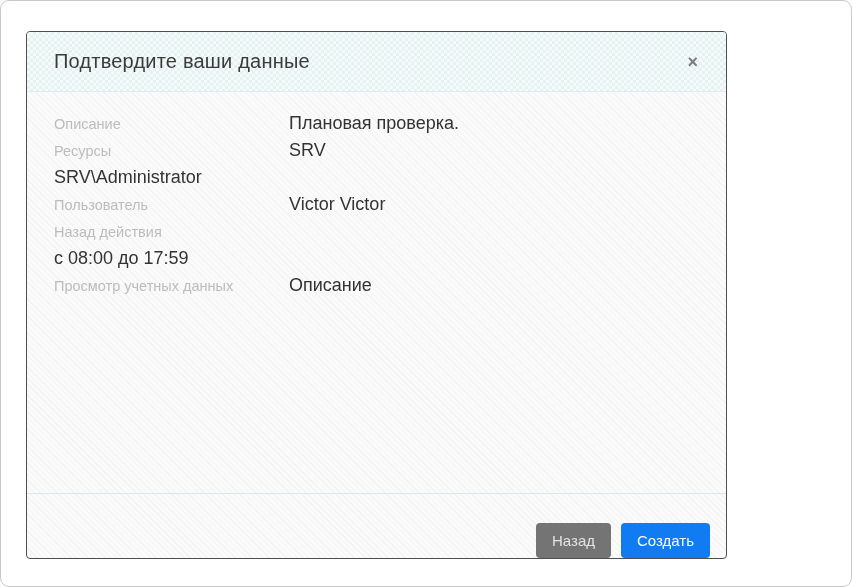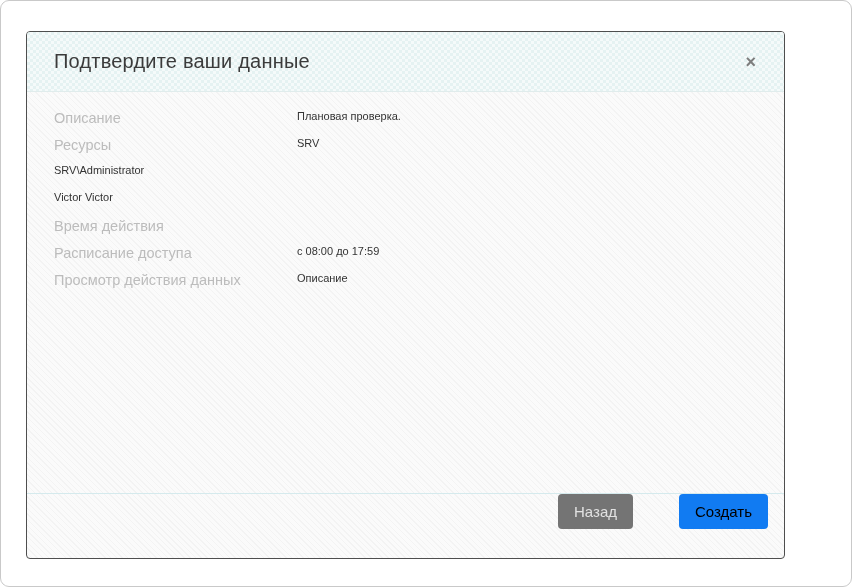--- a/index.html
+++ b/index.html
@@ -6,21 +6,21 @@
   html, body { background: #fff; }
   body {
     font-family: "Liberation Sans", "DejaVu Sans", sans-serif;
     width: 852px; height: 587px; position: relative; overflow: hidden;
   }
   .page-frame {
     position: absolute; left: 0; top: 0; width: 852px; height: 587px;
     border: 1px solid #c9c9c9; border-radius: 9px; background: #ffffff;
   }
   .modal {
-    position: absolute; left: 25px; top: 30px; width: 759px; height: 528px;
+    position: absolute; left: 25px; top: 30px; width: 701px; height: 528px;
     border: 1px solid #4e4e4e; border-radius: 4px;
     background: #f6f6f6;
     background-image: repeating-linear-gradient(45deg, rgba(255,255,255,0.5) 0 3px, rgba(0,0,0,0.012) 3px 4px);
     display: flex; flex-direction: column; overflow: hidden;
   }
   .modal-header {
     height: 60px; flex: 0 0 auto;
     background-color: #e5f2f2;
     background-image:
       linear-gradient(45deg, rgba(255,255,255,0.6) 25%, transparent 25%, transparent 75%, rgba(255,255,255,0.6) 75%),
@@ -35,40 +35,40 @@
   }
   .close-btn {
     background: none; border: none; cursor: pointer;
     color: #7d7d7d; font-size: 18px; font-weight: 700; line-height: 1;
     padding: 4px; font-family: "Liberation Sans", sans-serif;
   }
   .modal-body {
     flex: 1 1 auto; padding: 18px 27px 0 27px;
   }
   .field-row {
-    display: flex; align-items: flex-start; height: 27px; gap: 8px;
+    display: flex; align-items: center; height: 27px;
   }
   .field-label {
     flex: 0 0 235px; color: #bcbcbc; font-size: 14.5px;
   }
   .field-value {
-    color: #333333; font-size: 11px;
+    color: #333333; font-size: 18px;
   }
   .modal-footer {
     flex: 0 0 65px; border-top: 1px solid #d5eaed;
-    display: flex; align-items: flex-start; justify-content: flex-end;
+    display: flex; align-items: flex-end; justify-content: flex-end;
     gap: 10px; padding-right: 16px;
   }
   .btn {
     border: none; border-radius: 4px; cursor: pointer;
     font-size: 15px; line-height: 1; padding: 10px 16px;
     font-family: "Liberation Sans", sans-serif;
   }
   .btn-secondary { background: #747474; color: #e2e2e2; }
-  .btn-primary  { background: #117bf2; color: #000000; margin-left: 36px; }
+  .btn-primary  { background: #117bf2; color: #ffffff; }
 </style>
 </head>
 <body>
 
 <div class="page-frame">
   <div class="modal">
 
     <div class="modal-header">
       <div class="modal-title">Подтвердите ваши данные</div>
       <button class="close-btn">
@@ -82,31 +82,31 @@
         <div class="field-value">Плановая проверка.</div>
       </div>
       <div class="field-row">
         <div class="field-label">Ресурсы</div>
         <div class="field-value">SRV</div>
       </div>
       <div class="field-row">
         <div class="field-value">SRV\Administrator</div>
       </div>
       <div class="field-row">
+        <div class="field-label">Пользователь</div>
         <div class="field-value">Victor Victor</div>
       </div>
       <div class="field-row">
-        <div class="field-label">Время действия</div>
+        <div class="field-label">Назад действия</div>
       </div>
       <div class="field-row">
-        <div class="field-label">Расписание доступа</div>
         <div class="field-value">с 08:00 до 17:59</div>
       </div>
       <div class="field-row">
-        <div class="field-label">Просмотр действия данных</div>
+        <div class="field-label">Просмотр учетных данных</div>
         <div class="field-value">Описание</div>
       </div>
     </div>
 
     <div class="modal-footer">
       <button class="btn btn-secondary">Назад</button>
       <button class="btn btn-primary">Создать</button>
     </div>
 
   </div>

